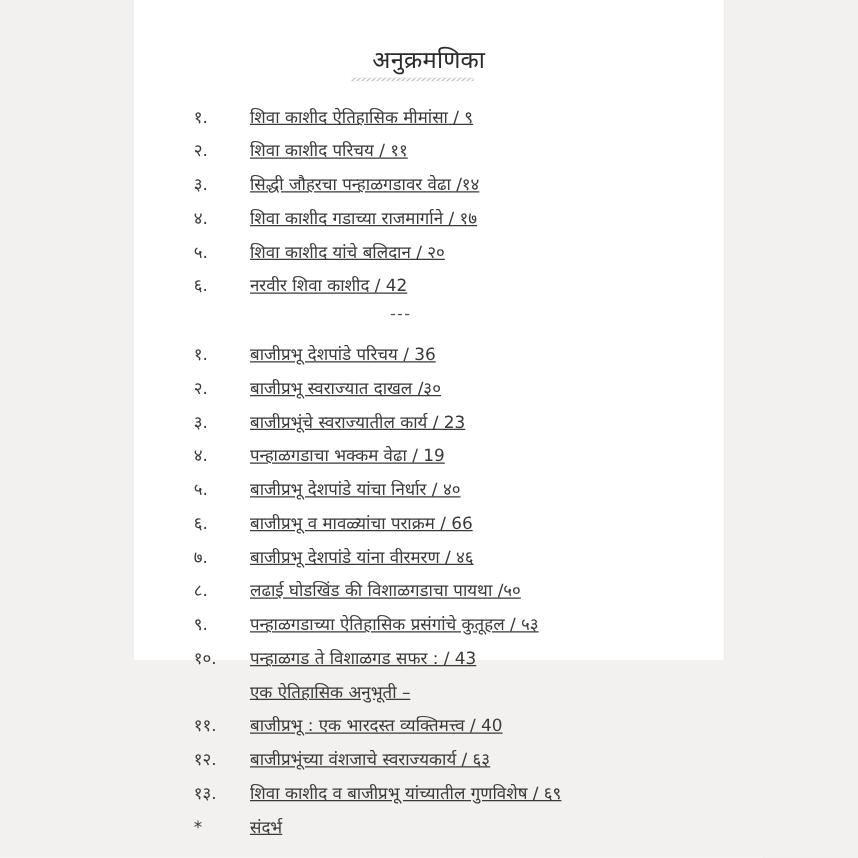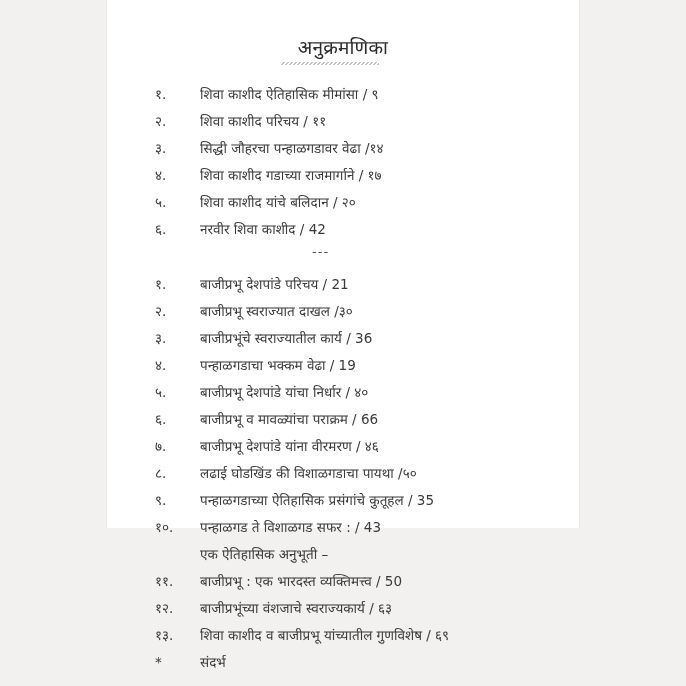--- a/index.html
+++ b/index.html
@@ -21,21 +21,21 @@
   .title-rule {
     position: absolute; left: 174px; top: 62px; width: 98px; height: 3px;
     background-image: linear-gradient(135deg, transparent 40%, #bdbdbd 40%, #bdbdbd 60%, transparent 60%);
     background-size: 4px 3px; opacity: 0.9;
   }
   .row {
     position: absolute; left: 0; height: 24px; line-height: 24px;
     font-size: 13.5px; color: #3a3a3a; white-space: nowrap;
   }
   .num { position: absolute; left: 48px; width: 40px; }
-  .text { position: absolute; left: 93px; }
+  .text { position: absolute; left: 93px; text-decoration: underline; }
   .sep {
     position: absolute; left: 205px; top: 244px; font-size: 13px; color: #555;
     letter-spacing: 1px;
   }
 </style>
 </head>
 <body>
 
 <div class="page">
   <div class="title">अनुक्रमणिका</div>
@@ -66,29 +66,29 @@
         <span class="num">६.</span>
         <span class="text">नरवीर शिवा काशीद / 42</span>
       </div>
   </div>
 
   <div class="sep">---</div>
 
   <div>
     <div class="row" style="top:272px">
         <span class="num">१.</span>
-        <span class="text">बाजीप्रभू देशपांडे परिचय / 21</span>
+        <span class="text">बाजीप्रभू देशपांडे परिचय / 36</span>
       </div>
     <div class="row" style="top:299px">
         <span class="num">२.</span>
         <span class="text">बाजीप्रभू स्वराज्यात दाखल /३०</span>
       </div>
     <div class="row" style="top:326px">
         <span class="num">३.</span>
-        <span class="text">बाजीप्रभूंचे स्वराज्यातील कार्य / 36</span>
+        <span class="text">बाजीप्रभूंचे स्वराज्यातील कार्य / 23</span>
       </div>
     <div class="row" style="top:353px">
         <span class="num">४.</span>
         <span class="text">पन्हाळगडाचा भक्कम वेढा / 19</span>
       </div>
     <div class="row" style="top:380px">
         <span class="num">५.</span>
         <span class="text">बाजीप्रभू देशपांडे यांचा निर्धार / ४०</span>
       </div>
     <div class="row" style="top:407px">
@@ -98,33 +98,33 @@
     <div class="row" style="top:434px">
         <span class="num">७.</span>
         <span class="text">बाजीप्रभू देशपांडे यांना वीरमरण / ४६</span>
       </div>
     <div class="row" style="top:461px">
         <span class="num">८.</span>
         <span class="text">लढाई घोडखिंड की विशाळगडाचा पायथा /५०</span>
       </div>
     <div class="row" style="top:488px">
         <span class="num">९.</span>
-        <span class="text">पन्हाळगडाच्या ऐतिहासिक प्रसंगांचे कुतूहल / 35</span>
+        <span class="text">पन्हाळगडाच्या ऐतिहासिक प्रसंगांचे कुतूहल / ५३</span>
       </div>
     <div class="row" style="top:515px">
         <span class="num">१०.</span>
         <span class="text">पन्हाळगड ते विशाळगड सफर : / 43</span>
       </div>
     <div class="row" style="top:542px">
         <span class="num"></span>
         <span class="text">एक ऐतिहासिक अनुभूती  –</span>
       </div>
     <div class="row" style="top:569px">
         <span class="num">११.</span>
-        <span class="text">बाजीप्रभू : एक भारदस्त व्यक्तिमत्त्व / 50</span>
+        <span class="text">बाजीप्रभू : एक भारदस्त व्यक्तिमत्त्व / 40</span>
       </div>
     <div class="row" style="top:596px">
         <span class="num">१२.</span>
         <span class="text">बाजीप्रभूंच्या वंशजाचे स्वराज्यकार्य / ६३</span>
       </div>
     <div class="row" style="top:623px">
         <span class="num">१३.</span>
         <span class="text">शिवा काशीद व बाजीप्रभू यांच्यातील गुणविशेष / ६९</span>
       </div>
     <div class="row" style="top:650px">

